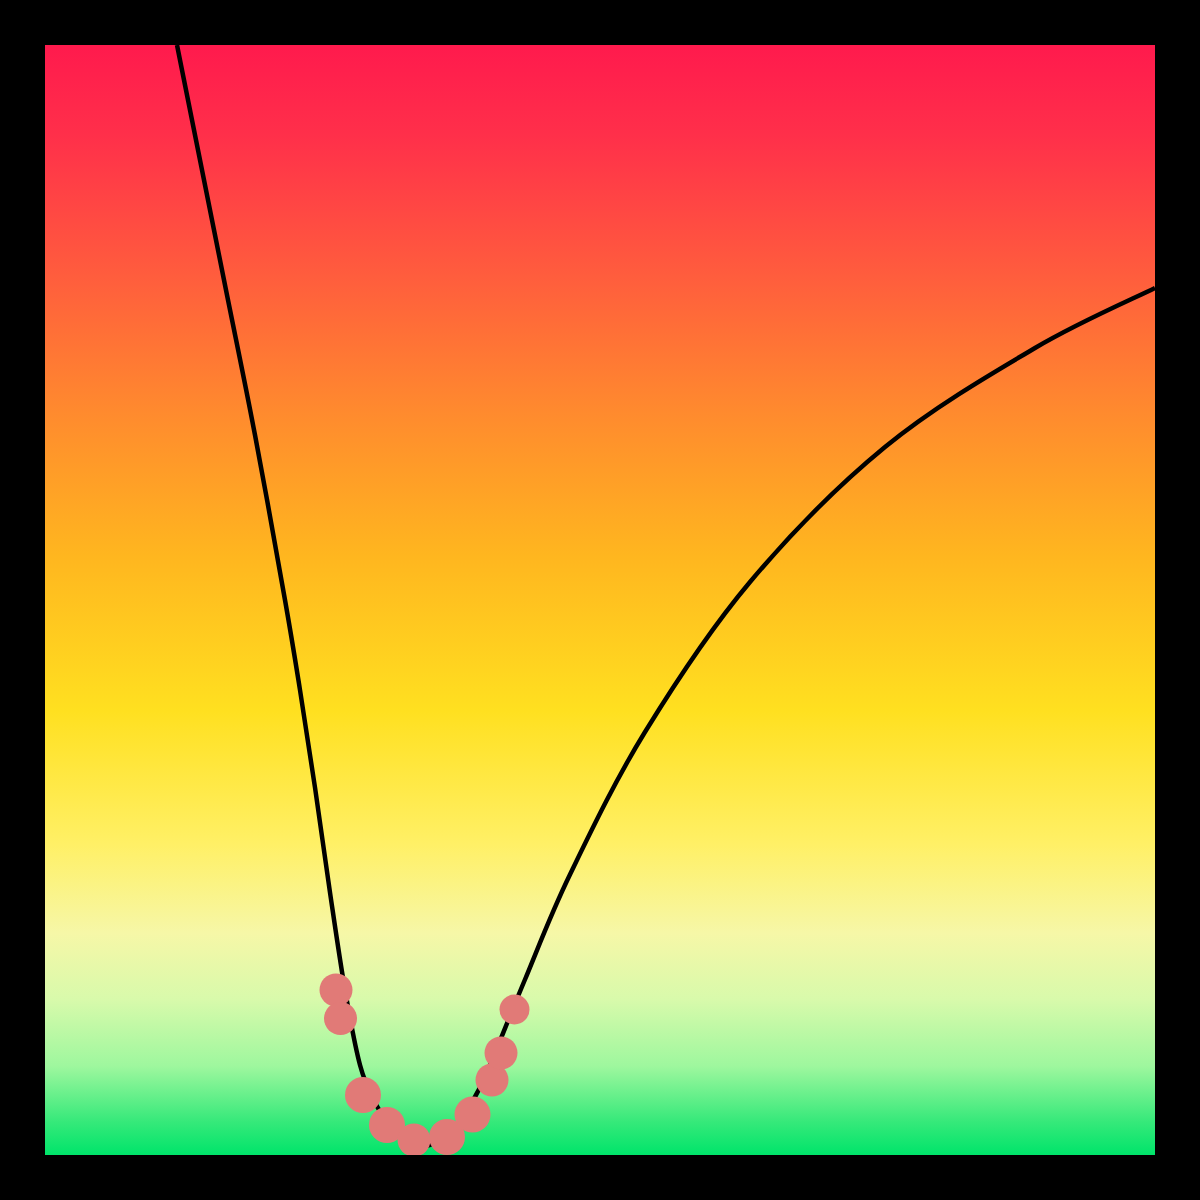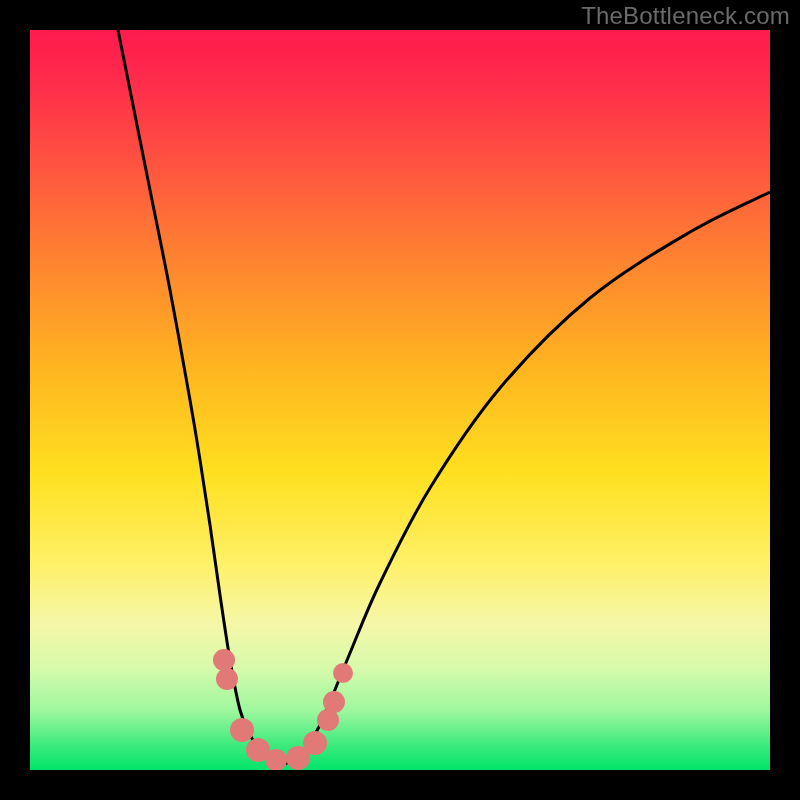--- a/index.html
+++ b/index.html
@@ -54,21 +54,20 @@
     left: 0;
     top: 0;
     width: 740px;
     height: 740px;
   }
 </style>
 </head>
 <body>
 
 <div class="frame">
-  <div class="watermark">TheBottleneck.com</div>
   <div class="plot-area">
     <svg class="curves" viewBox="0 0 740 740" preserveAspectRatio="none">
       <path id="curve-left" fill="none" stroke="#000" stroke-width="3" d="M88,0 C90,10 94.66666666666667,33.33333333333333 100,60 C105.33333333333333,86.66666666666667 113.33333333333333,126.66666666666666 120,160 C126.66666666666667,193.33333333333334 133.33333333333334,225 140,260 C146.66666666666666,295 155,341.6666666666667 160,370 C165,398.3333333333333 166.66666666666666,409.1666666666667 170,430 C173.33333333333334,450.8333333333333 176.66666666666666,472.5 180,495 C183.33333333333334,517.5 186.66666666666666,542.5 190,565 C193.33333333333334,587.5 196.66666666666666,610.8333333333334 200,630 C203.33333333333334,649.1666666666666 206.66666666666666,667.5 210,680 C213.33333333333334,692.5 216.66666666666666,698.3333333333334 220,705 C223.33333333333334,711.6666666666666 226.66666666666666,715.8333333333334 230,720 C233.33333333333334,724.1666666666666 236.66666666666666,727.5 240,730 C243.33333333333334,732.5 248.33333333333334,734.1666666666666 250,735"></path>
       <path id="curve-right" fill="none" stroke="#000" stroke-width="3" d="M250,735 C251.66666666666666,734.5 256.6666666666667,733.6666666666666 260,732 C263.3333333333333,730.3333333333334 266.6666666666667,728.3333333333334 270,725 C273.3333333333333,721.6666666666666 276.6666666666667,717 280,712 C283.3333333333333,707 286.6666666666667,701.6666666666666 290,695 C293.3333333333333,688.3333333333334 295,684 300,672 C305,660 311.6666666666667,642.8333333333334 320,623 C328.3333333333333,603.1666666666666 336.6666666666667,580.5 350,553 C363.3333333333333,525.5 380,490.5 400,458 C420,425.5 443.3333333333333,389.6666666666667 470,358 C496.6666666666667,326.3333333333333 528.3333333333334,294 560,268 C591.6666666666666,242 630,219.66666666666666 660,202 C690,184.33333333333334 726.6666666666666,168.66666666666666 740,162"></path>
       <g id="markers">
           <circle cx="194" cy="630" r="11" fill="#e17a77"></circle>
           <circle cx="197" cy="649" r="11" fill="#e17a77"></circle>
           <circle cx="212" cy="700" r="12" fill="#e17a77"></circle>
           <circle cx="228" cy="720" r="12" fill="#e17a77"></circle>
           <circle cx="246" cy="730" r="11" fill="#e17a77"></circle>

